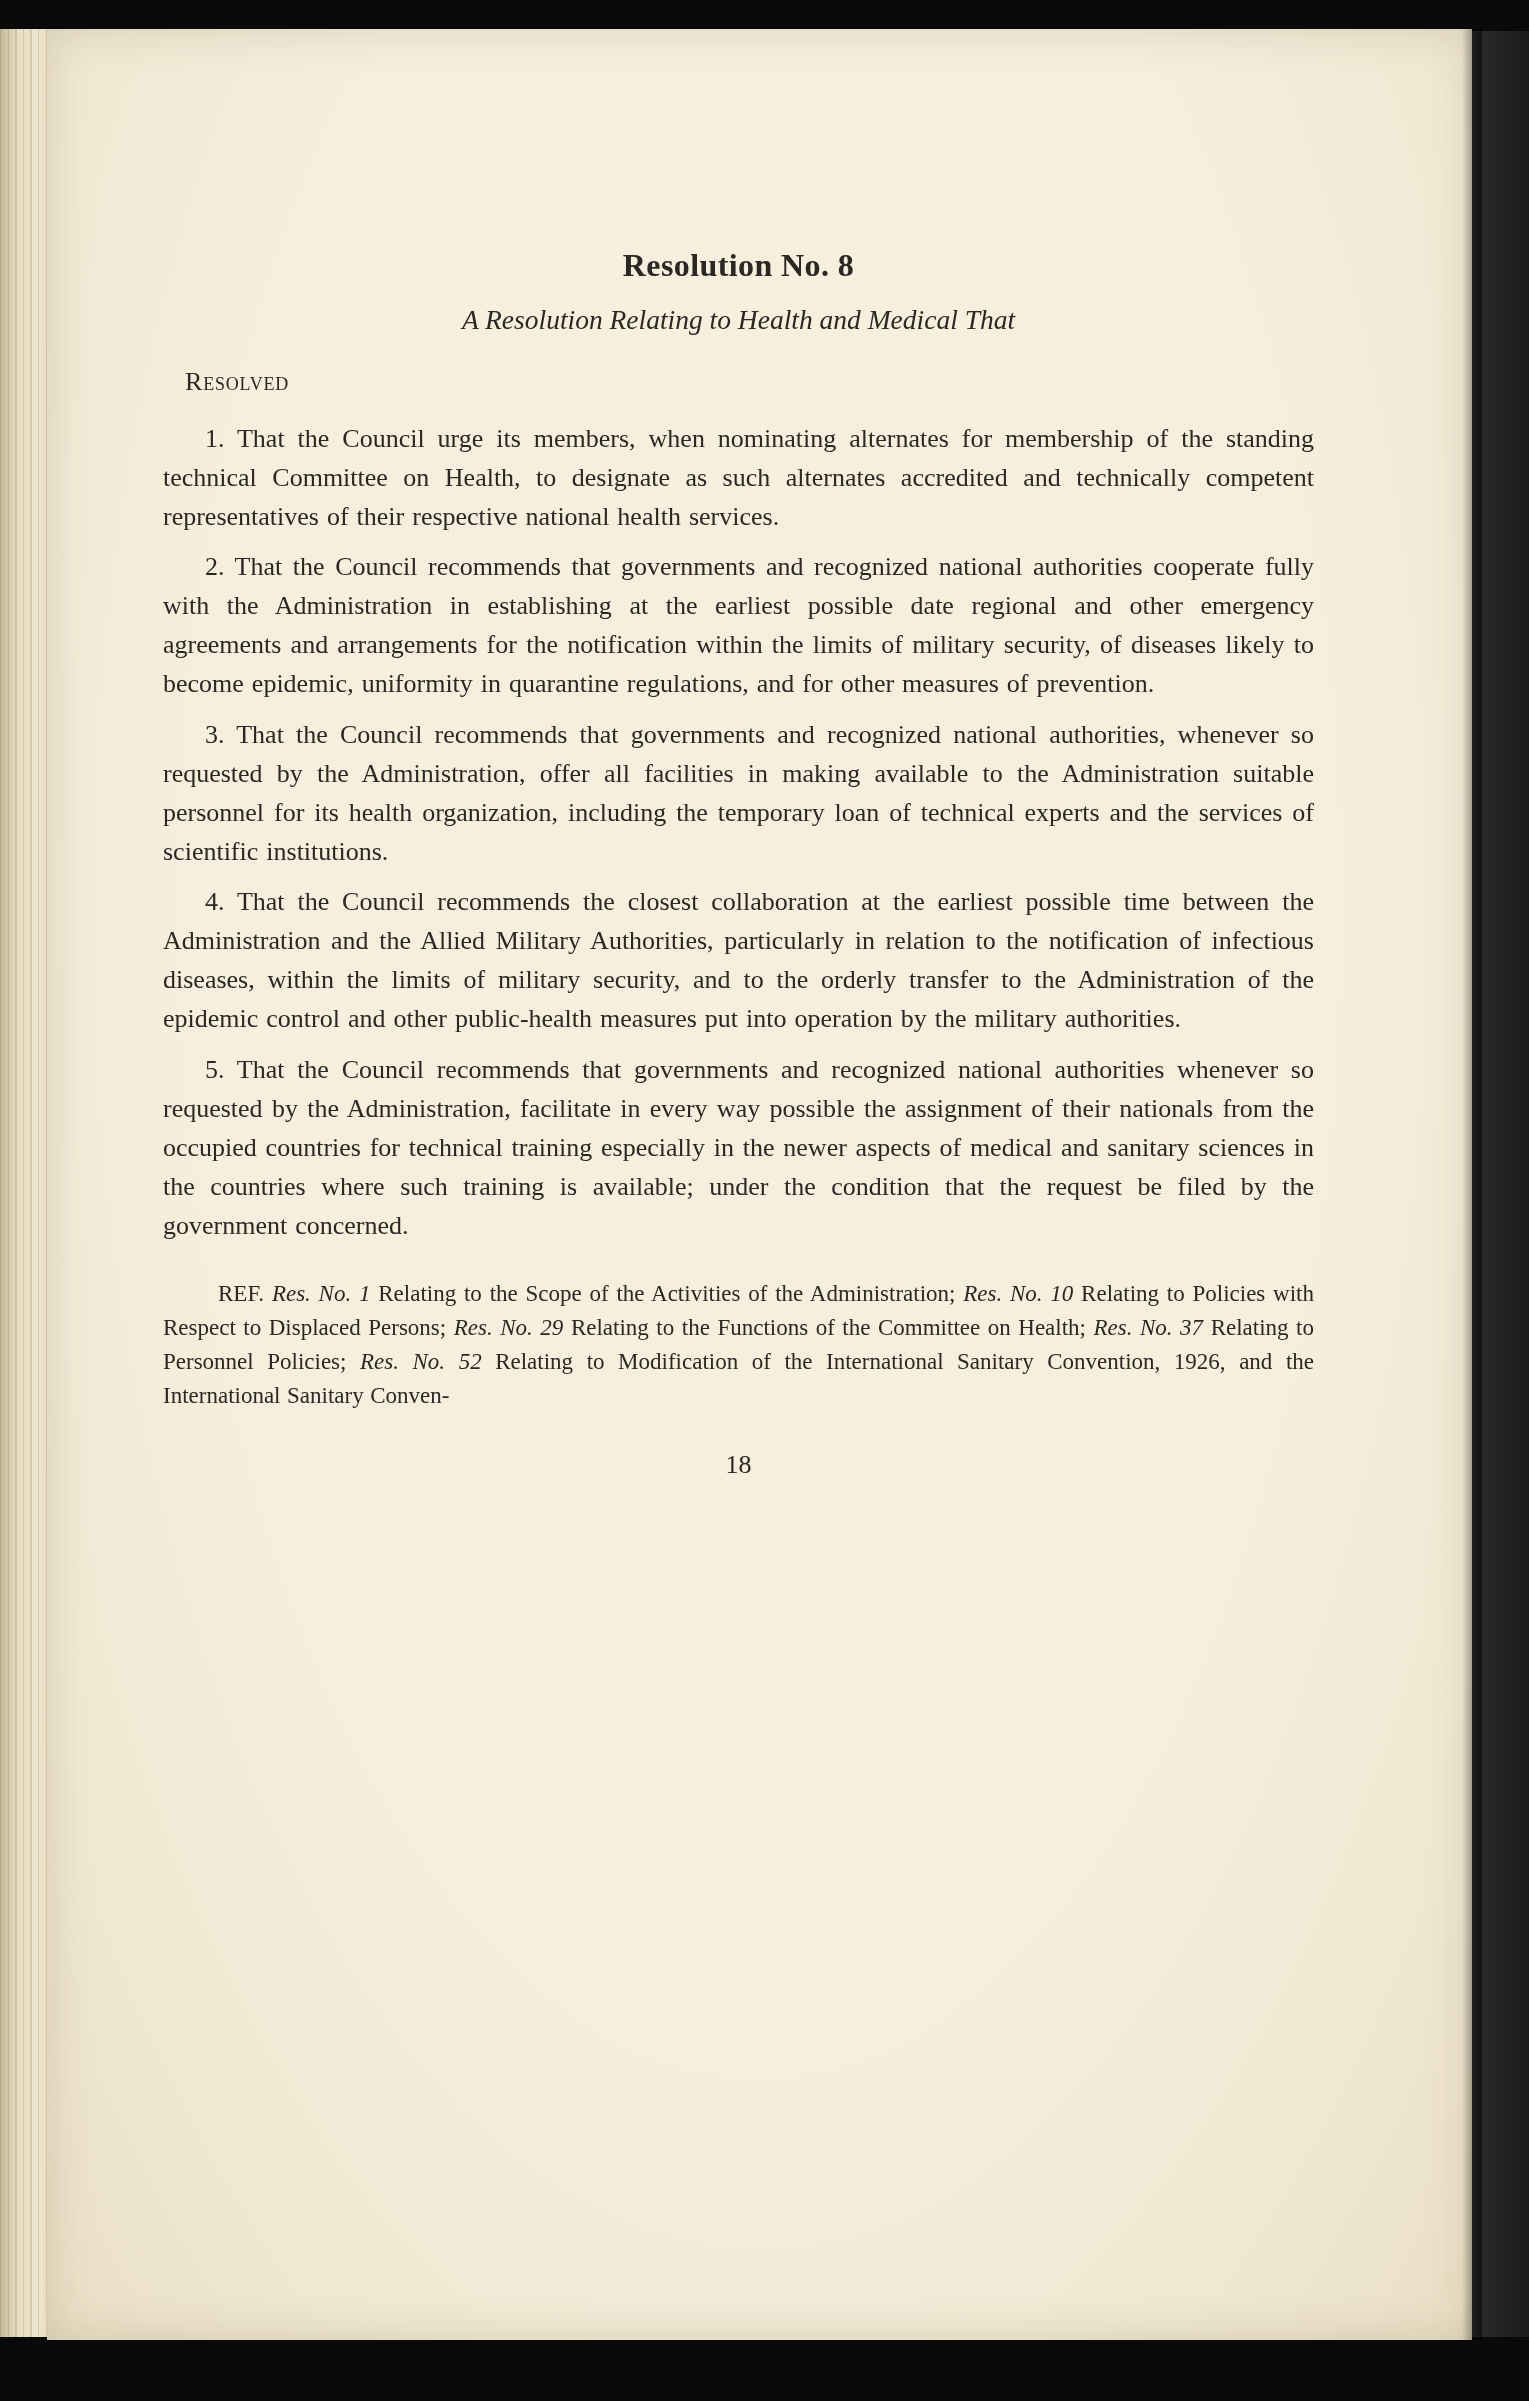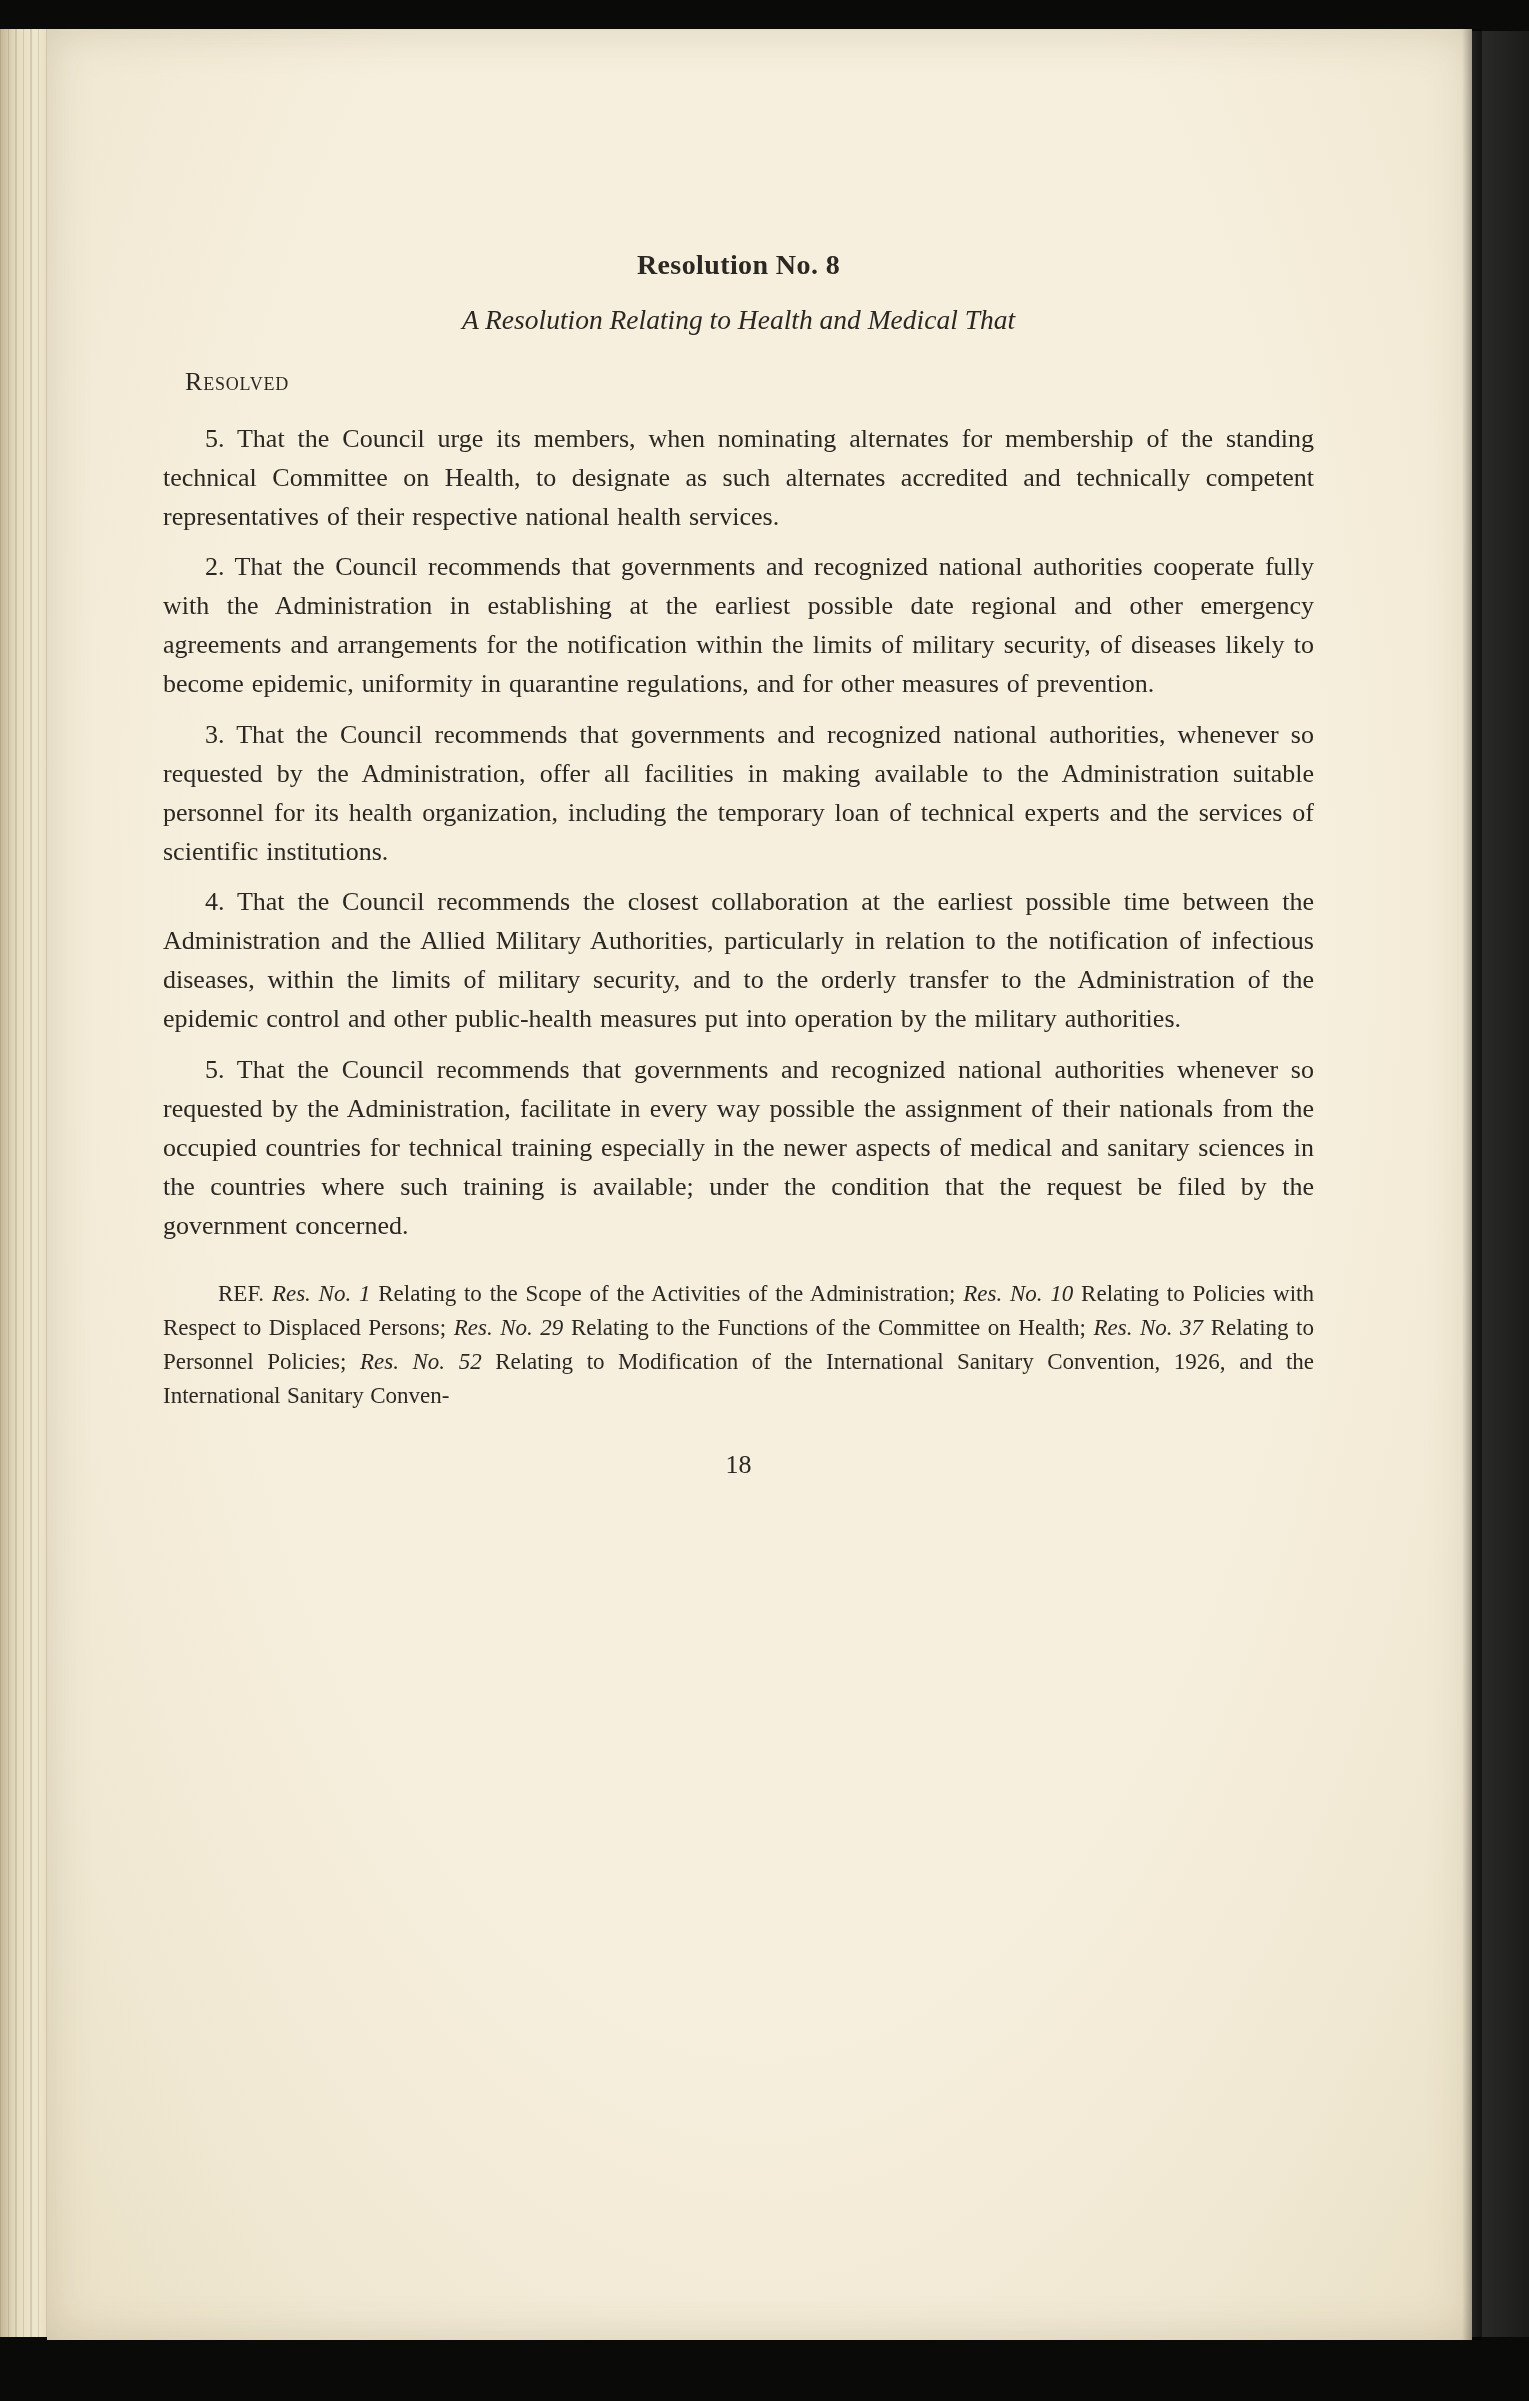--- a/index.html
+++ b/index.html
@@ -61,21 +61,21 @@
   .content {
     position: absolute;
     left: 116px;
     top: 0;
     width: 1151px;
     padding-top: 216px;
     color: #2b2824;
   }
   h1.title {
     margin: 0 0 18.3px 0;
-    font-size: 28px;
+    font-size: 32px;
     line-height: 40px;
     font-weight: bold;
     text-align: center;
     letter-spacing: 0.4px;
   }
   .subtitle {
     margin: 0 0 27.5px 0;
     font-size: 27.5px;
     line-height: 34px;
     font-style: italic;
@@ -123,21 +123,21 @@
 
   <div class="page">
     <div class="content">
 
       <h1 class="title">Resolution No. 8</h1>
 
       <div class="subtitle">A Resolution Relating to Health and Medical That</div>
 
       <div class="resolved">Resolved</div>
 
-      <p class="body-para">5. That the Council urge its members, when nominating alternates for membership of the standing technical Committee on Health, to designate as such alternates accredited and technically competent representatives of their respective national health services.</p>
+      <p class="body-para">1. That the Council urge its members, when nominating alternates for membership of the standing technical Committee on Health, to designate as such alternates accredited and technically competent representatives of their respective national health services.</p>
 
       <p class="body-para">2. That the Council recommends that governments and recognized national authorities cooperate fully with the Administration in establishing at the earliest possible date regional and other emergency agreements and arrangements for the notification within the limits of military security, of diseases likely to become epidemic, uniformity in quarantine regulations, and for other measures of prevention.</p>
 
       <p class="body-para">3. That the Council recommends that governments and recognized national authorities, whenever so requested by the Administration, offer all facilities in making available to the Administration suitable personnel for its health organization, including the temporary loan of technical experts and the services of scientific institutions.</p>
 
       <p class="body-para">4. That the Council recommends the closest collaboration at the earliest possible time between the Administration and the Allied Military Authorities, particularly in relation to the notification of infectious diseases, within the limits of military security, and to the orderly transfer to the Administration of the epidemic control and other public-health measures put into operation by the military authorities.</p>
 
       <p class="body-para">5. That the Council recommends that governments and recognized national authorities whenever so requested by the Administration, facilitate in every way possible the assignment of their nationals from the occupied countries for technical training especially in the newer aspects of medical and sanitary sciences in the countries where such training is available; under the condition that the request be filed by the government concerned.</p>
 
       <p class="ref"><span>REF. </span><span class="it">Res. No. 1</span><span> Relating to the Scope of the Activities of the Administration; </span><span class="it">Res. No. 10</span><span> Relating to Policies with Respect to Displaced Persons; </span><span class="it">Res. No. 29</span><span> Relating to the Functions of the Committee on Health; </span><span class="it">Res. No. 37</span><span> Relating to Personnel Policies; </span><span class="it">Res. No. 52</span><span> Relating to Modification of the International Sanitary Convention, 1926, and the International Sanitary Conven-</span></p>

